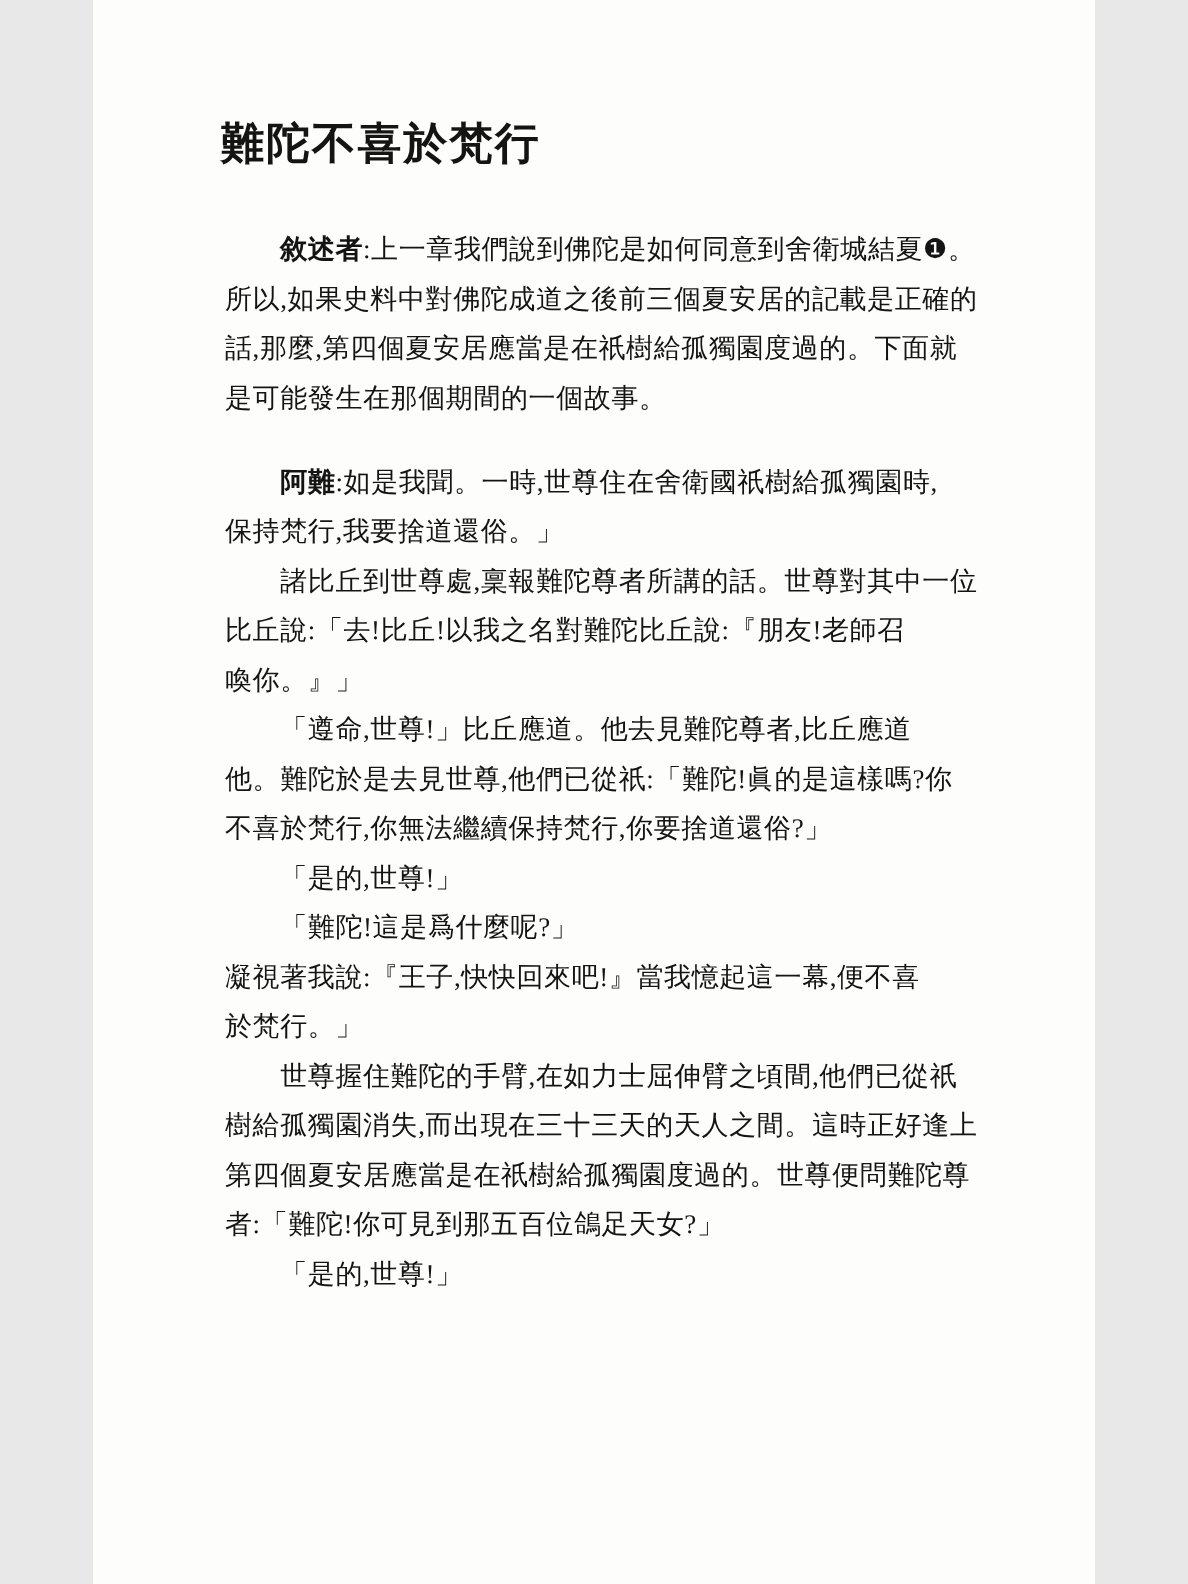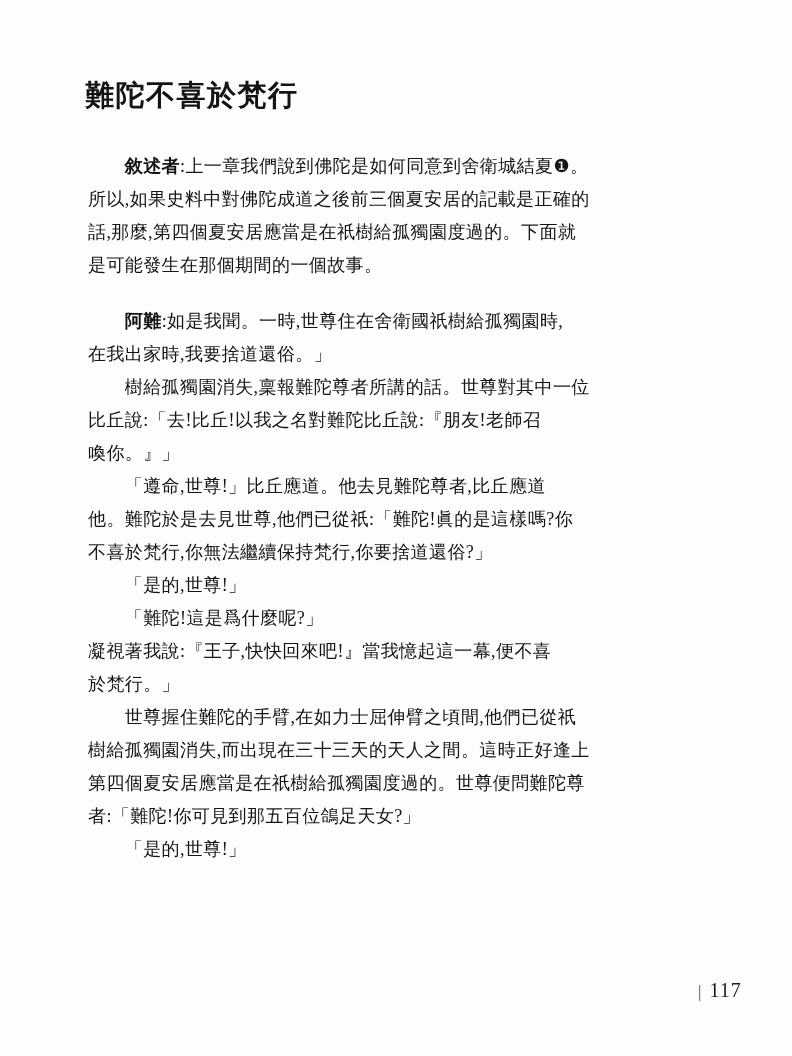--- a/index.html
+++ b/index.html
@@ -2,21 +2,21 @@
 <html lang="zh-Hant"><head>
 <meta charset="utf-8">
 <style>
   html, body {
     margin: 0;
     padding: 0;
     background: #e8e8e8;
   }
   .page {
     position: relative;
-    width: 792px;
+    width: 668px;
     height: 1056px;
     margin: 0 auto;
     background: #fdfdfb;
     color: #141414;
     font-family: "Liberation Serif", "DejaVu Serif", serif;
     overflow: hidden;
   }
   .chapter-title {
     position: absolute;
     left: 85px;
@@ -77,24 +77,24 @@
 
   <div class="body-text">
       <div class="paragraph">
         <div class="text-line">　　<strong>敘述者</strong>:上一章我們說到佛陀是如何同意到舍衛城結夏❶。</div>
         <div class="text-line">所以,如果史料中對佛陀成道之後前三個夏安居的記載是正確的</div>
         <div class="text-line">話,那麼,第四個夏安居應當是在祇樹給孤獨園度過的。下面就</div>
         <div class="text-line">是可能發生在那個期間的一個故事。</div>
       </div>
       <div class="paragraph extra-gap">
         <div class="text-line">　　<strong>阿難</strong>:如是我聞。一時,世尊住在舍衛國祇樹給孤獨園時,</div>
-        <div class="text-line">在我出家時,我要捨道還俗。」</div>
+        <div class="text-line">保持梵行,我要捨道還俗。」</div>
       </div>
       <div class="paragraph">
-        <div class="text-line">　　樹給孤獨園消失,稟報難陀尊者所講的話。世尊對其中一位</div>
+        <div class="text-line">　　諸比丘到世尊處,稟報難陀尊者所講的話。世尊對其中一位</div>
         <div class="text-line">比丘說:「去!比丘!以我之名對難陀比丘說:『朋友!老師召</div>
         <div class="text-line">喚你。』」</div>
       </div>
       <div class="paragraph">
         <div class="text-line">　　「遵命,世尊!」比丘應道。他去見難陀尊者,比丘應道</div>
         <div class="text-line">他。難陀於是去見世尊,他們已從祇:「難陀!眞的是這樣嗎?你</div>
         <div class="text-line">不喜於梵行,你無法繼續保持梵行,你要捨道還俗?」</div>
       </div>
       <div class="paragraph">
         <div class="text-line">　　「是的,世尊!」</div>

